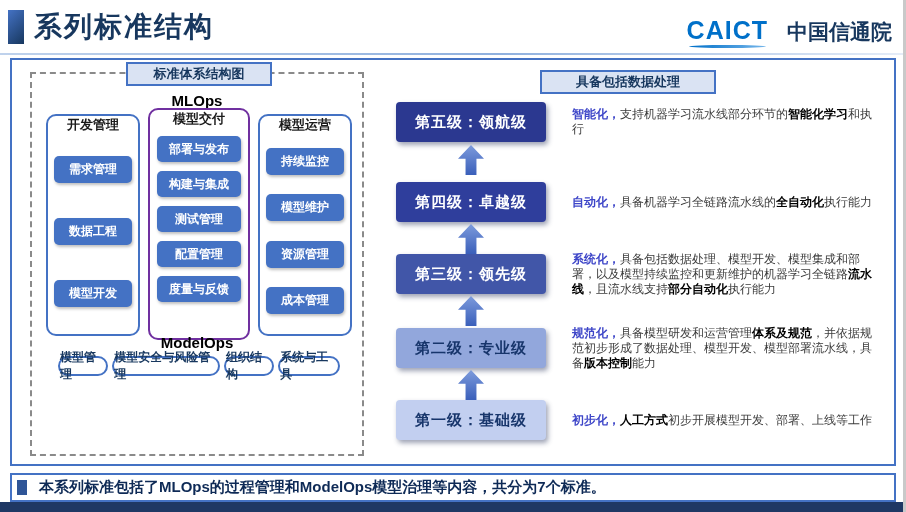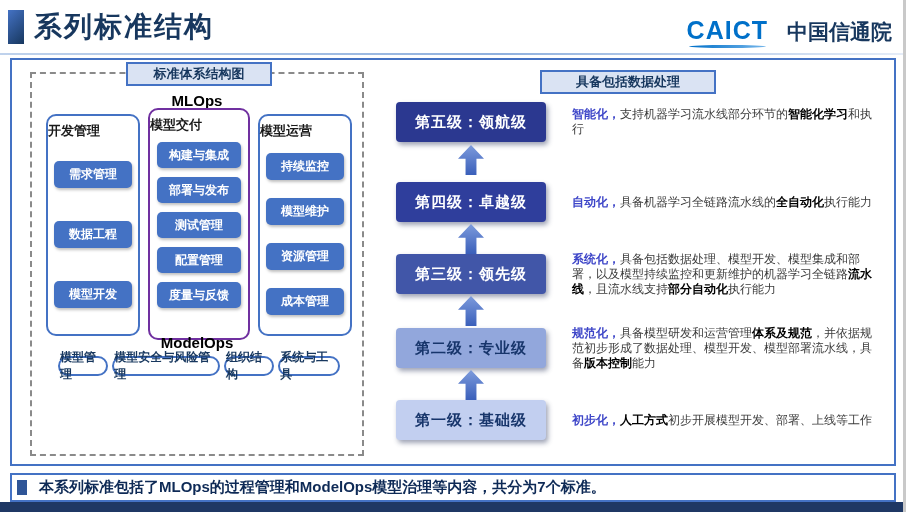--- a/index.html
+++ b/index.html
@@ -36,21 +36,21 @@
   .badge-left { left:94px; top:-12px; width:146px; height:24px; }
   .mlops-label { position:absolute; top:18px; left:0; width:100%; text-align:center;
     font-weight:bold; font-size:15px; color:#000; }
   .modelops-label { position:absolute; top:260px; left:0; width:100%; text-align:center;
     font-weight:bold; font-size:15px; color:#000; }
 
   .col { position:absolute; border-radius:10px; display:flex; flex-direction:column; background:#fff; }
   .col-0 { left:14px;  top:40px; width:94px;  height:222px; border:2px solid #4472C4; }
   .col-1 { left:116px; top:34px; width:102px; height:232px; border:2px solid #7030A0; }
   .col-2 { left:226px; top:40px; width:94px;  height:222px; border:2px solid #4472C4; }
-  .col-title { text-align:left; font-weight:bold; font-size:13px; color:#1a1a1a; padding-top:6px; }
+  .col-title { text-align:center; font-weight:bold; font-size:13px; color:#1a1a1a; }
   .col-items { flex:1; display:flex; flex-direction:column; align-items:center; }
   .col-items.spread { justify-content:space-around; padding:4px 0 10px; }
   .col-items.packed { justify-content:flex-start; gap:9px; padding:8px 0 8px; }
   .pill { width:78px; height:27px; background:#4472C4; color:#fff; font-weight:bold; font-size:12px;
     display:flex; align-items:center; justify-content:center; border-radius:5px;
     box-shadow:1px 2px 3px rgba(0,0,0,.25); }
   .col-1 .pill { width:84px; height:26px; }
 
   .bars { position:absolute; left:26px; top:282px; width:282px; display:flex; flex-direction:row; gap:4px; }
   .bar { height:20px; border:2px solid #4472C4; border-radius:10px; background:#fff;
@@ -105,22 +105,22 @@
           <div class="col-title">开发管理</div>
           <div class="col-items spread">
             <div class="pill">需求管理</div>
             <div class="pill">数据工程</div>
             <div class="pill">模型开发</div>
           </div>
         </div>
         <div class="col col-1">
           <div class="col-title">模型交付</div>
           <div class="col-items packed">
+            <div class="pill">部署与发布</div>
             <div class="pill">构建与集成</div>
-            <div class="pill">部署与发布</div>
             <div class="pill">测试管理</div>
             <div class="pill">配置管理</div>
             <div class="pill">度量与反馈</div>
           </div>
         </div>
         <div class="col col-2">
           <div class="col-title">模型运营</div>
           <div class="col-items spread">
             <div class="pill">持续监控</div>
             <div class="pill">模型维护</div>

